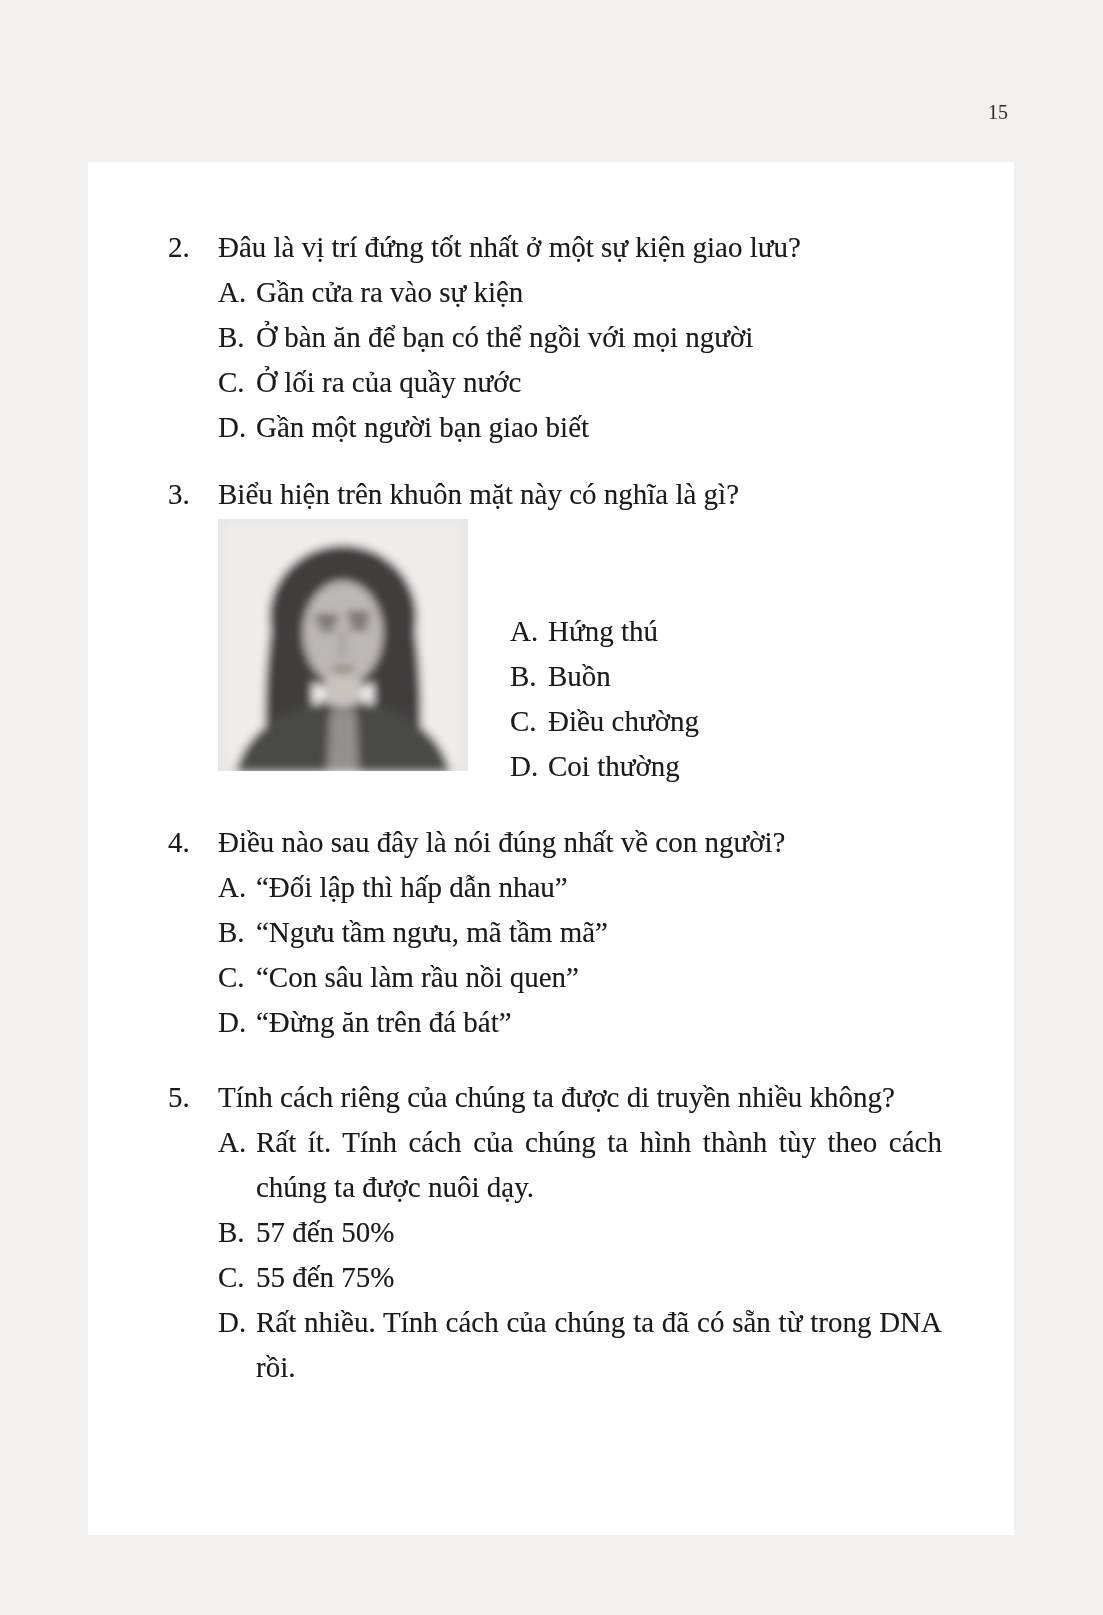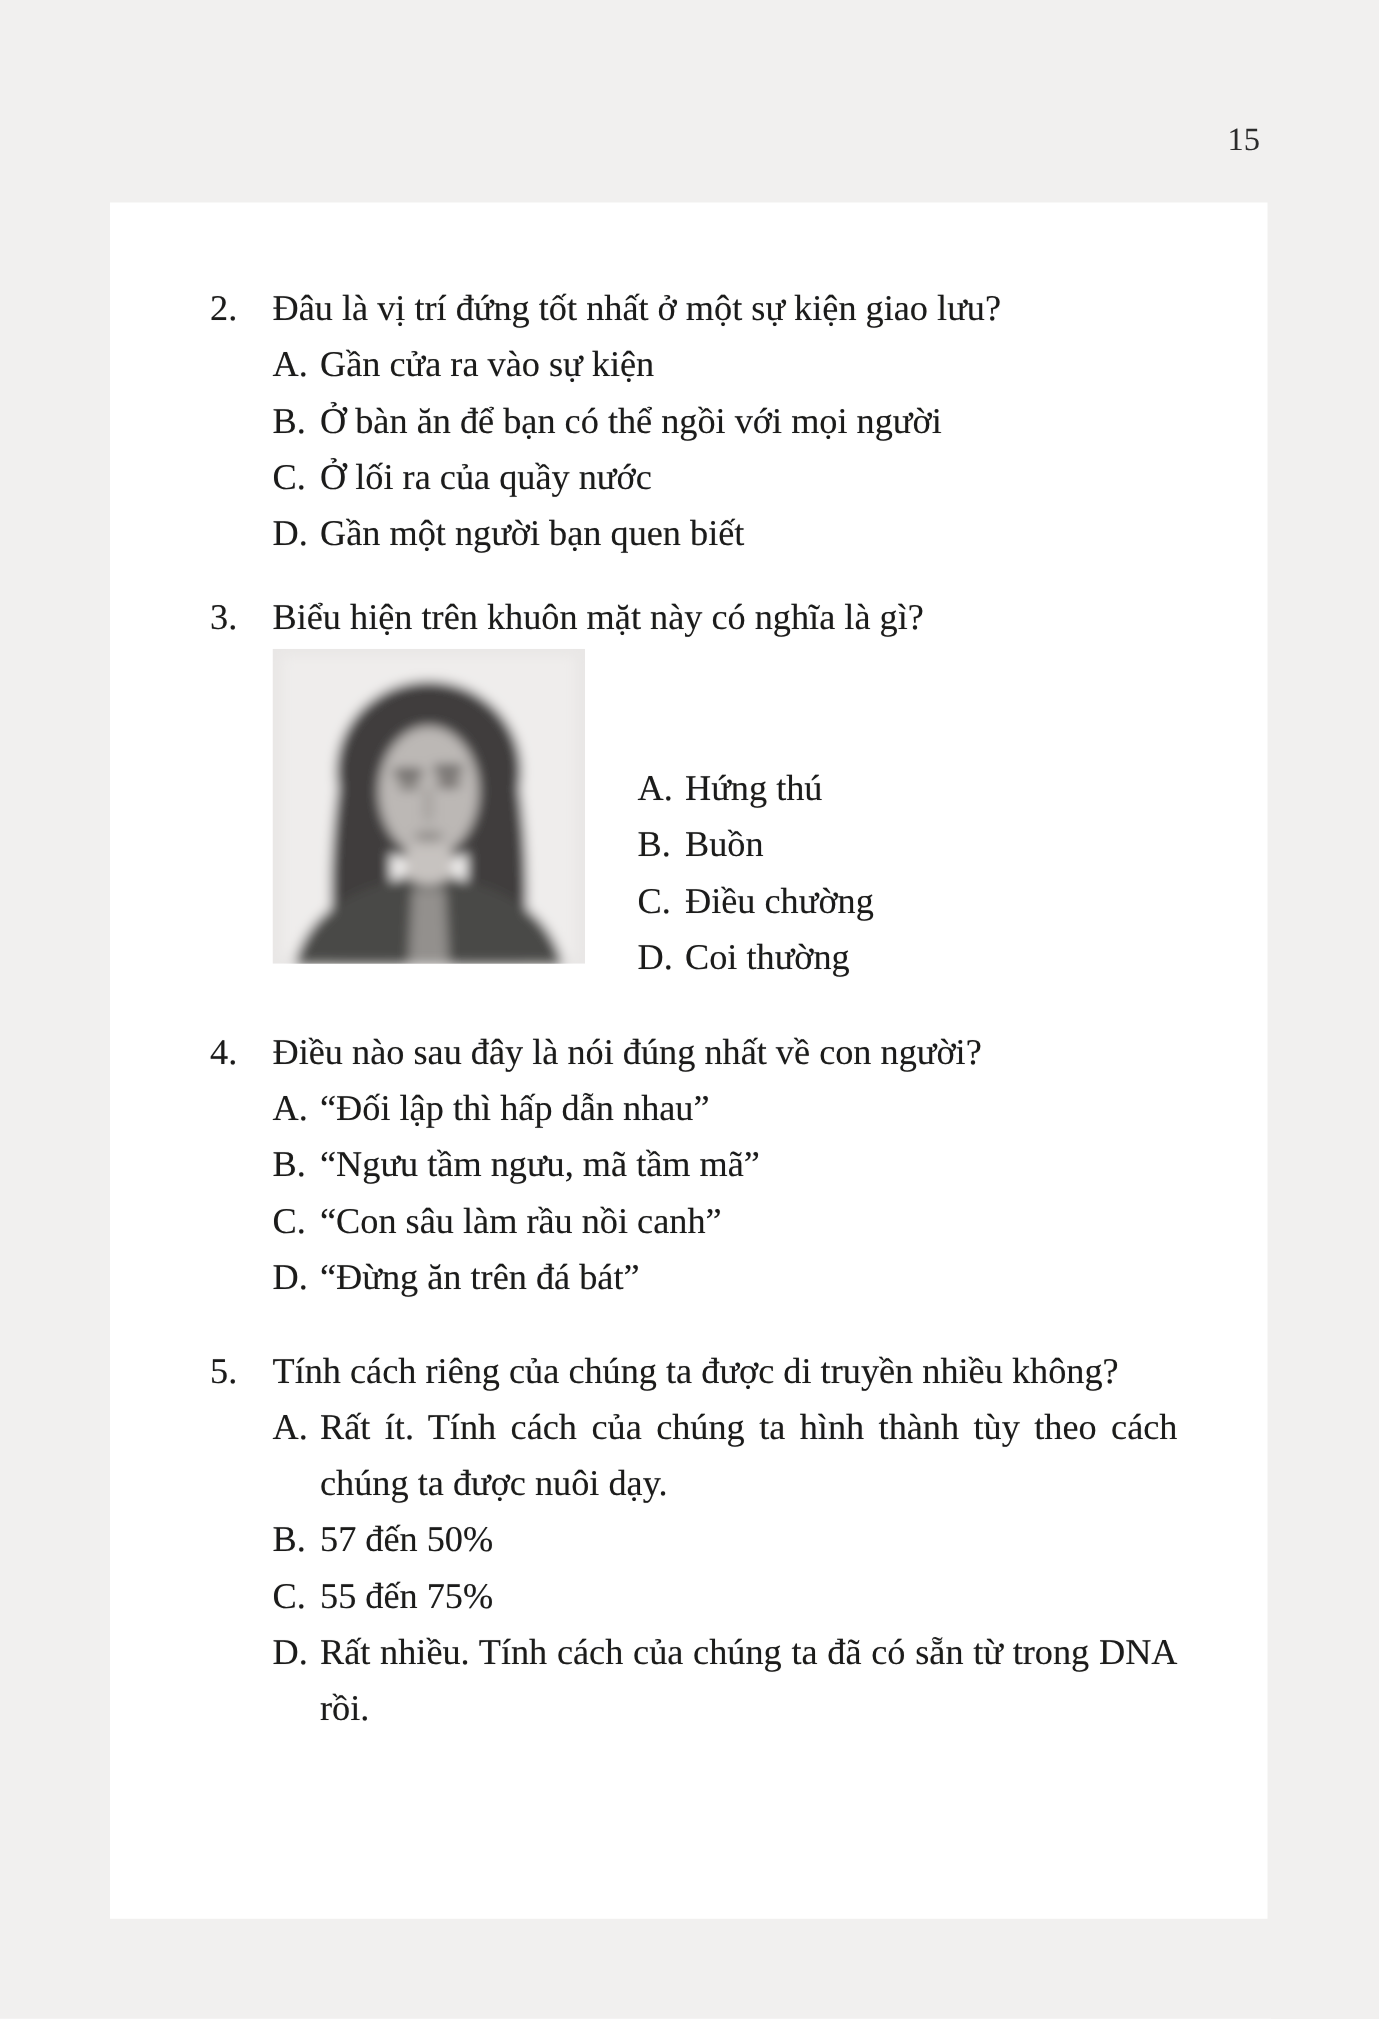--- a/index.html
+++ b/index.html
@@ -12,21 +12,21 @@
     position: relative;
     background: #f1f0ef;
     font-family: "Liberation Serif", "DejaVu Serif", serif;
     color: #1b1b1a;
     overflow: hidden;
   }
   .page-number {
     position: absolute;
     top: 96px;
     right: 95px;
-    font-size: 26px;
+    font-size: 20px;
     line-height: 32px;
     color: #2b2b2b;
   }
   .sheet {
     position: absolute;
     left: 88px;
     top: 162px;
     width: 926px;
     height: 1373px;
     background: #ffffff;
@@ -102,21 +102,21 @@
           <div class="option-row">
             <span class="opt-letter">B.</span>
             <span class="opt-text">Ở bàn ăn để bạn có thể ngồi với mọi người</span>
           </div>
           <div class="option-row">
             <span class="opt-letter">C.</span>
             <span class="opt-text">Ở lối ra của quầy nước</span>
           </div>
           <div class="option-row">
             <span class="opt-letter">D.</span>
-            <span class="opt-text">Gần một người bạn quen biết</span>
+            <span class="opt-text">Gần một người bạn giao biết</span>
           </div>
         </div>
       </section>
       <section class="question">
         <div class="q-head">
           <span class="q-num">3.</span>
           <span class="q-text">Biểu hiện trên khuôn mặt này có nghĩa là gì?</span>
         </div>
         <div class="photo-row">
           <svg class="portrait" viewBox="0 0 250 252" xmlns="http://www.w3.org/2000/svg" preserveAspectRatio="none">
@@ -179,21 +179,21 @@
           <div class="option-row">
             <span class="opt-letter">A.</span>
             <span class="opt-text">“Đối lập thì hấp dẫn nhau”</span>
           </div>
           <div class="option-row">
             <span class="opt-letter">B.</span>
             <span class="opt-text">“Ngưu tầm ngưu, mã tầm mã”</span>
           </div>
           <div class="option-row">
             <span class="opt-letter">C.</span>
-            <span class="opt-text">“Con sâu làm rầu nồi canh”</span>
+            <span class="opt-text">“Con sâu làm rầu nồi quen”</span>
           </div>
           <div class="option-row">
             <span class="opt-letter">D.</span>
             <span class="opt-text">“Đừng ăn trên đá bát”</span>
           </div>
         </div>
       </section>
       <section class="question">
         <div class="q-head">
           <span class="q-num">5.</span>

